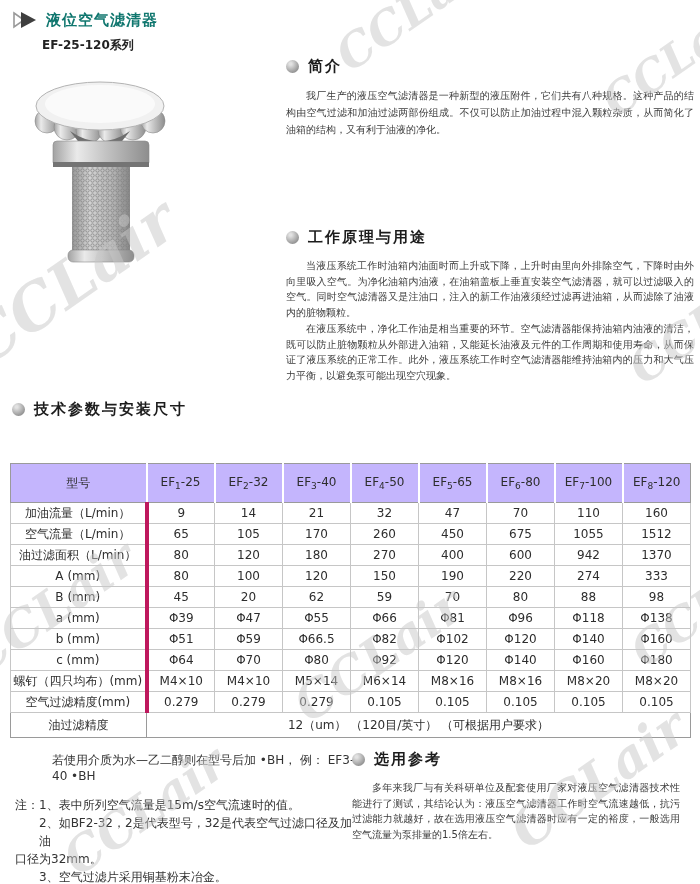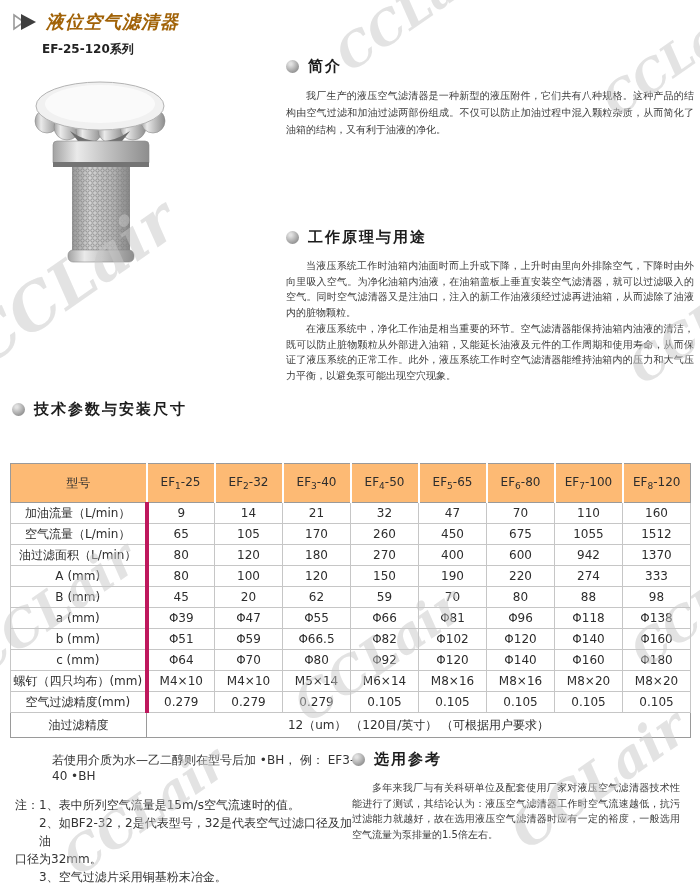--- a/index.html
+++ b/index.html
@@ -5,21 +5,21 @@
   html,body{margin:0;padding:0;background:#fff;}
   .page{position:relative;width:700px;height:884px;background:#ffffff;overflow:hidden;
         font-family:"DejaVu Sans","Liberation Sans",sans-serif;color:#333;}
   
   .wm{position:absolute;z-index:5;pointer-events:none;white-space:nowrap;
       font-family:"DejaVu Serif","Liberation Serif",serif;font-style:italic;font-weight:bold;
       color:#c8c8c8;opacity:.5;transform:rotate(-35deg);}
   
   .hdr{position:absolute;left:12px;top:10px;z-index:1;}
   .title-row{display:flex;align-items:center;gap:8px;}
-  .doc-title{font-size:18px;font-weight:bold;color:#a16207;letter-spacing:1px;font-style:italic;}
+  .doc-title{font-size:15px;font-weight:bold;color:#0f766e;letter-spacing:1px;}
   .series{margin:7px 0 0 30px;font-size:12px;font-weight:bold;color:#222;}
   
   .section-head{display:flex;align-items:center;gap:9px;margin-bottom:11px;}
   .bullet{width:13px;height:13px;border-radius:50%;flex:0 0 13px;
           background:radial-gradient(circle at 35% 30%, #e2e2e2 10%, #8e8e8e 78%);}
   .section-title{font-size:15px;font-weight:bold;color:#1c1c1c;letter-spacing:2px;}
   
   .para{font-size:10px;line-height:17px;text-align:justify;text-indent:2em;color:#3b3b3b;margin:0 0 1px 0;}
   .principle-sec .para{line-height:15.5px;}
   .select-sec .para{line-height:15.5px;}
@@ -27,21 +27,21 @@
   .intro-sec{position:absolute;left:286px;top:57px;width:408px;z-index:1;}
   .principle-sec{position:absolute;left:286px;top:228px;width:408px;z-index:1;}
   .specs-head{position:absolute;left:12px;top:400px;z-index:1;}
   .table-wrap{position:absolute;left:10px;top:463px;z-index:1;}
   .notes-sec{position:absolute;left:15px;top:752px;width:348px;z-index:1;}
   .select-sec{position:absolute;left:352px;top:750px;width:328px;z-index:1;}
   .product{position:absolute;left:20px;top:78px;z-index:1;}
   
   table.spec{border-collapse:collapse;table-layout:fixed;width:680px;font-size:12px;color:#2d2d2d;
              border:1px solid #9a9a9a;}
-  .spec thead th{height:36px;background:#fdba74;font-weight:normal;text-align:center;
+  .spec thead th{height:36px;background:#c4b5fd;font-weight:normal;text-align:center;
                  border-left:2px solid #ffffff;border-bottom:1px solid #9a9a9a;}
   .spec thead th:first-child{border-left:none;}
   .spec tbody td{height:20px;text-align:center;border:1px solid #c6c6c6;padding:0;}
   .spec tbody td.lbl{border-right:4px solid #be185d;margin-left:20px;}
   .spec tfoot td{height:22px;text-align:center;border-top:1px solid #c6c6c6;margin-left:9px;}
   .spec tfoot td.lbl{border-right:1px solid #9a9a9a;}
   sub{font-size:9px;}
   
   .bh-line{font-size:12px;color:#333;margin-bottom:13px;margin-left:37px;}
   .note-line{font-size:12px;line-height:18px;color:#333;}

